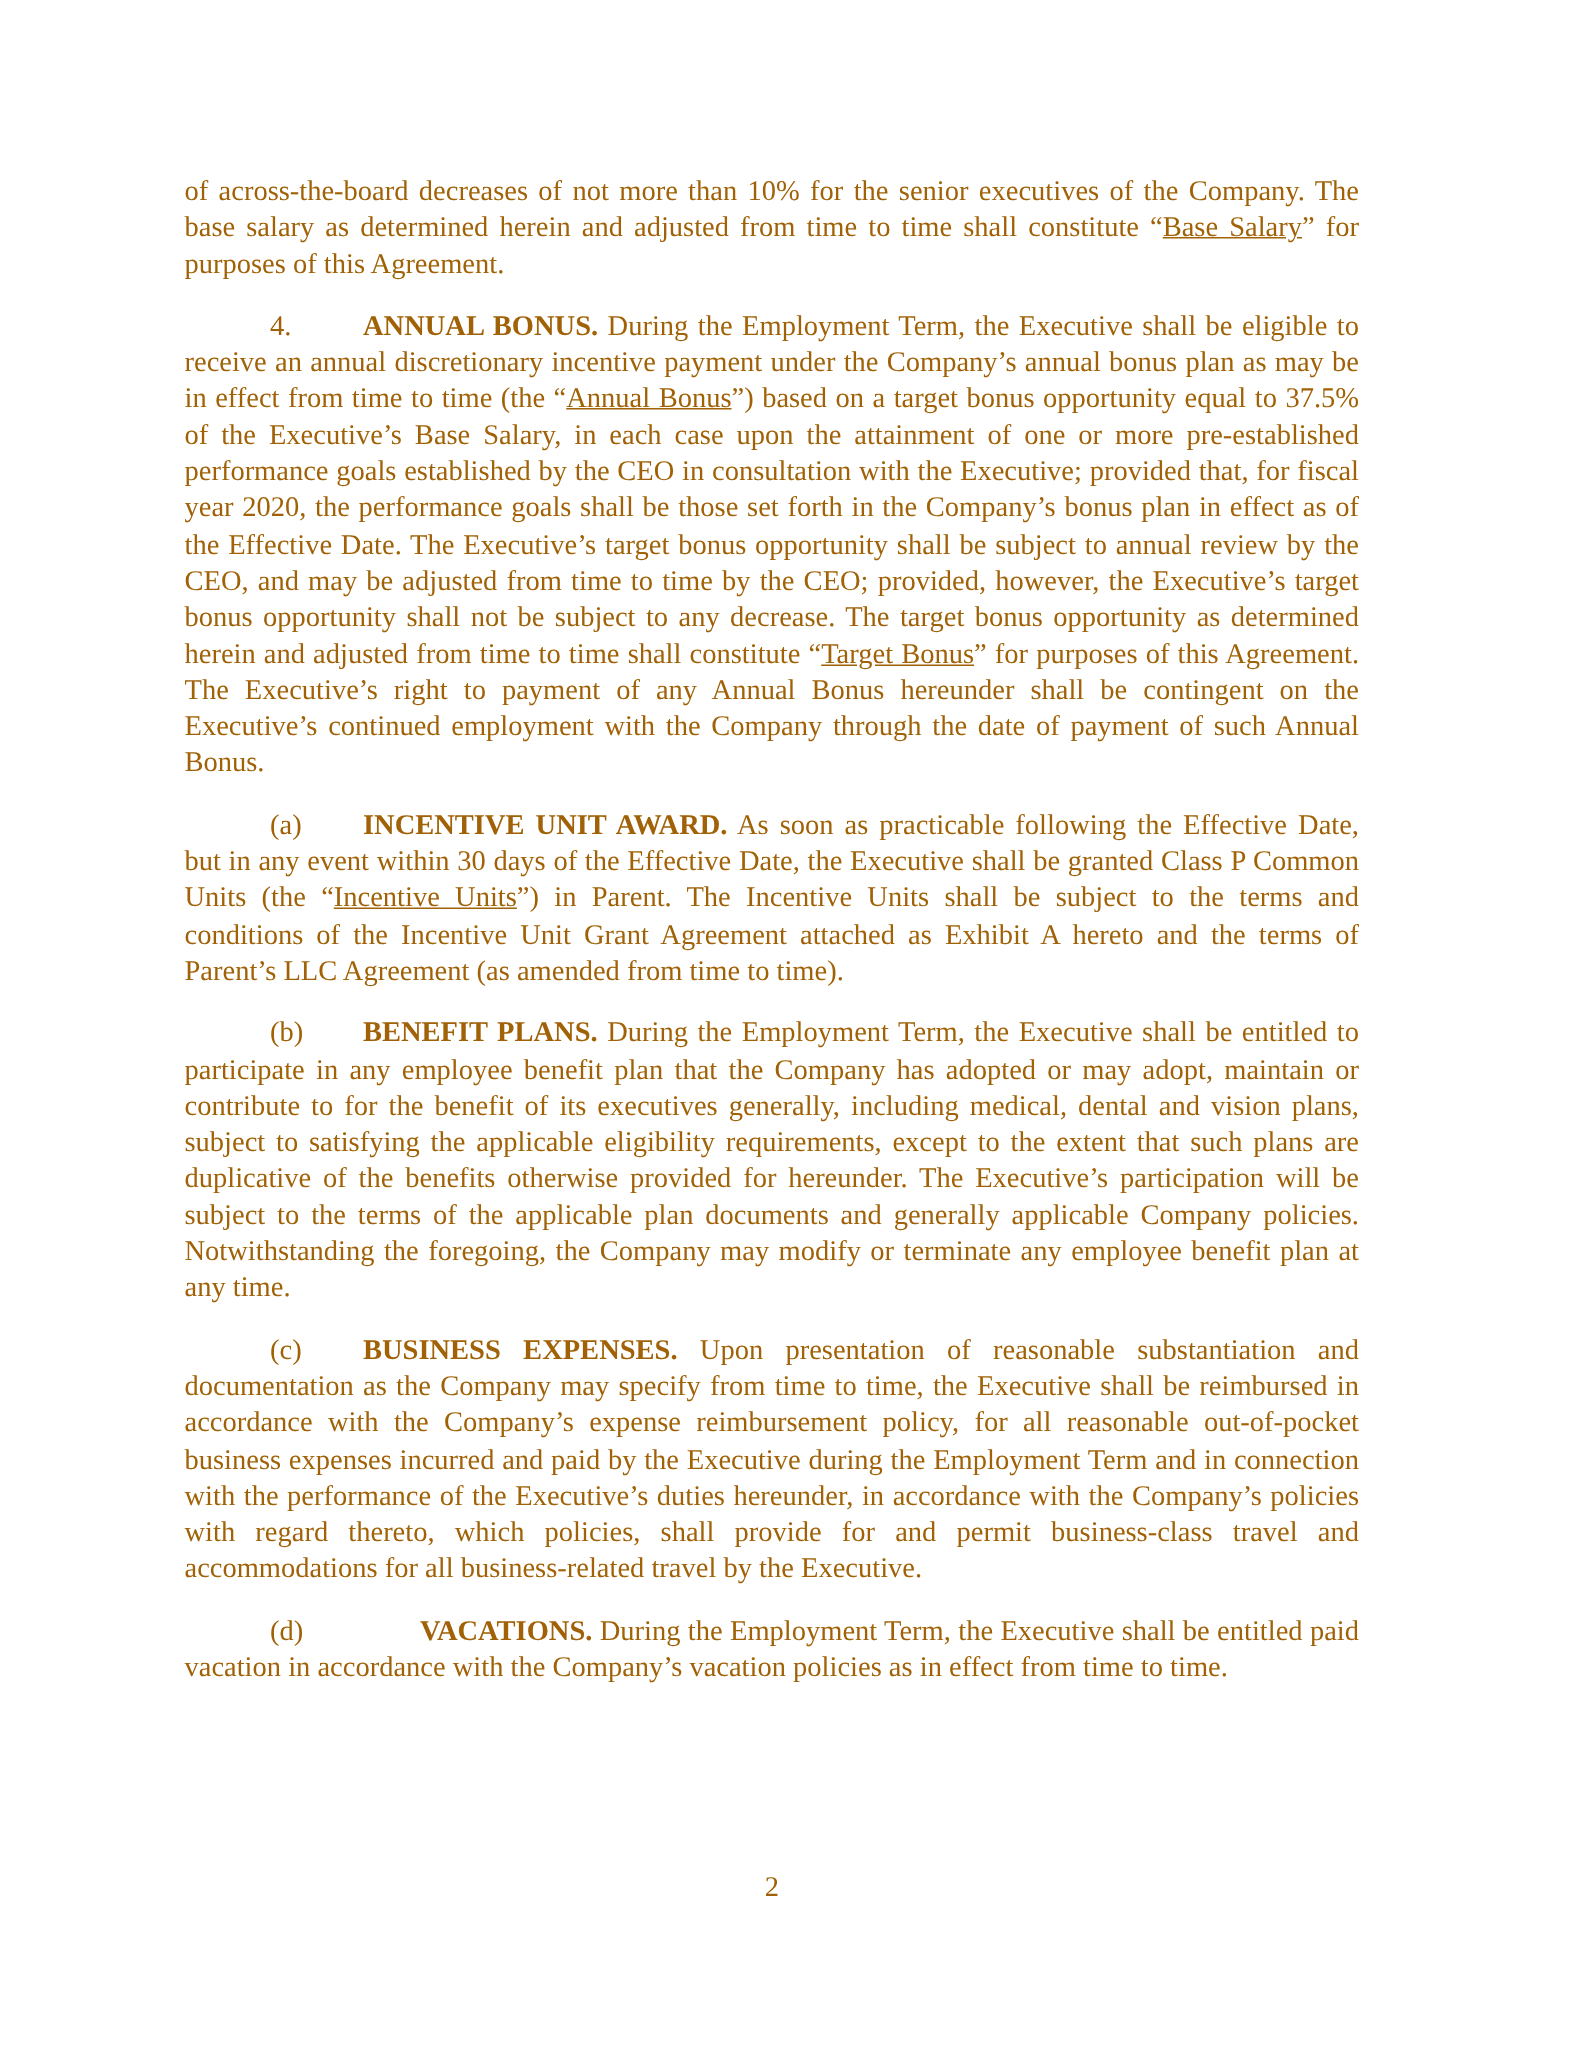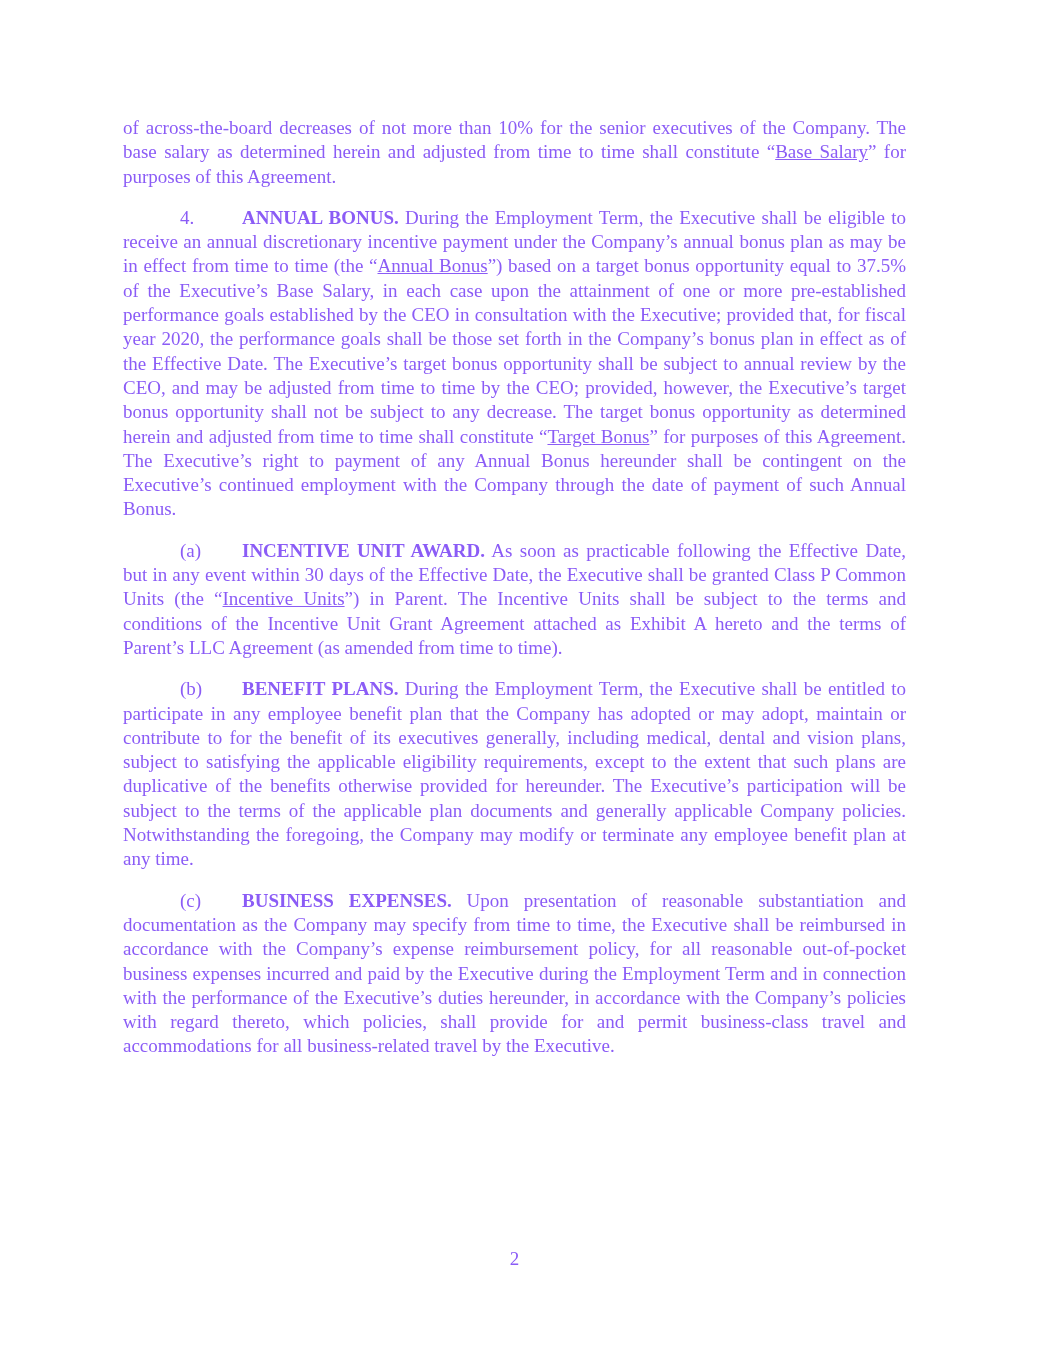--- a/index.html
+++ b/index.html
@@ -7,21 +7,21 @@
     padding: 0;
     background: #ffffff;
   }
   .page {
     position: relative;
     width: 1029px;
     height: 1365px;
     background: #ffffff;
     overflow: hidden;
     font-family: "Liberation Serif", "DejaVu Serif", serif;
-    color: #8b5cf6;
+    color: #a16207;
   }
   .content {
     position: absolute;
     left: 123px;
     right: 123px;
     top: 116px;
     font-size: 19px;
     line-height: 24.3px;
   }
   .para {
@@ -51,15 +51,16 @@
 </head>
 <body>
 
 <div class="page">
   <div class="content">
       <p class="para body"><span>of across-the-board decreases of not more than 10% for the senior executives of the Company. The base salary as determined herein and adjusted from time to time shall constitute “</span><span class="run-underline">Base Salary</span><span>” for purposes of this Agreement.</span></p>
       <p class="para numbered"><span class="label" style="width: 62px;">4.</span><span class="run-bold">ANNUAL BONUS.</span><span> During the Employment Term, the Executive shall be eligible to receive an annual discretionary incentive payment under the Company’s annual bonus plan as may be in effect from time to time (the “</span><span class="run-underline">Annual Bonus</span><span>”) based on a target bonus opportunity equal to 37.5% of the Executive’s Base Salary, in each case upon the attainment of one or more pre-established performance goals established by the CEO in consultation with the Executive; provided that, for fiscal year 2020, the performance goals shall be those set forth in the Company’s bonus plan in effect as of the Effective Date. The Executive’s target bonus opportunity shall be subject to annual review by the CEO, and may be adjusted from time to time by the CEO; provided, however, the Executive’s target bonus opportunity shall not be subject to any decrease. The target bonus opportunity as determined herein and adjusted from time to time shall constitute “</span><span class="run-underline">Target Bonus</span><span>” for purposes of this Agreement. The Executive’s right to payment of any Annual Bonus hereunder shall be contingent on the Executive’s continued employment with the Company through the date of payment of such Annual Bonus.</span></p>
       <p class="para numbered"><span class="label" style="width: 62px;">(a)</span><span class="run-bold">INCENTIVE UNIT AWARD.</span><span> As soon as practicable following the Effective Date, but in any event within 30 days of the Effective Date, the Executive shall be granted Class P Common Units (the “</span><span class="run-underline">Incentive Units</span><span>”) in Parent. The Incentive Units shall be subject to the terms and conditions of the Incentive Unit Grant Agreement attached as Exhibit A hereto and the terms of Parent’s LLC Agreement (as amended from time to time).</span></p>
       <p class="para numbered"><span class="label" style="width: 62px;">(b)</span><span class="run-bold">BENEFIT PLANS.</span><span> During the Employment Term, the Executive shall be entitled to participate in any employee benefit plan that the Company has adopted or may adopt, maintain or contribute to for the benefit of its executives generally, including medical, dental and vision plans, subject to satisfying the applicable eligibility requirements, except to the extent that such plans are duplicative of the benefits otherwise provided for hereunder. The Executive’s participation will be subject to the terms of the applicable plan documents and generally applicable Company policies. Notwithstanding the foregoing, the Company may modify or terminate any employee benefit plan at any time.</span></p>
       <p class="para numbered"><span class="label" style="width: 62px;">(c)</span><span class="run-bold">BUSINESS EXPENSES.</span><span> Upon presentation of reasonable substantiation and documentation as the Company may specify from time to time, the Executive shall be reimbursed in accordance with the Company’s expense reimbursement policy, for all reasonable out-of-pocket business expenses incurred and paid by the Executive during the Employment Term and in connection with the performance of the Executive’s duties hereunder, in accordance with the Company’s policies with regard thereto, which policies, shall provide for and permit business-class travel and accommodations for all business-related travel by the Executive.</span></p>
+      <p class="para numbered"><span class="label" style="width: 100px;">(d)</span><span class="run-bold">VACATIONS.</span><span> During the Employment Term, the Executive shall be entitled paid vacation in accordance with the Company’s vacation policies as in effect from time to time.</span></p>
     </div>
   <div class="page-number">2</div>
 </div>
 
 </body></html>

